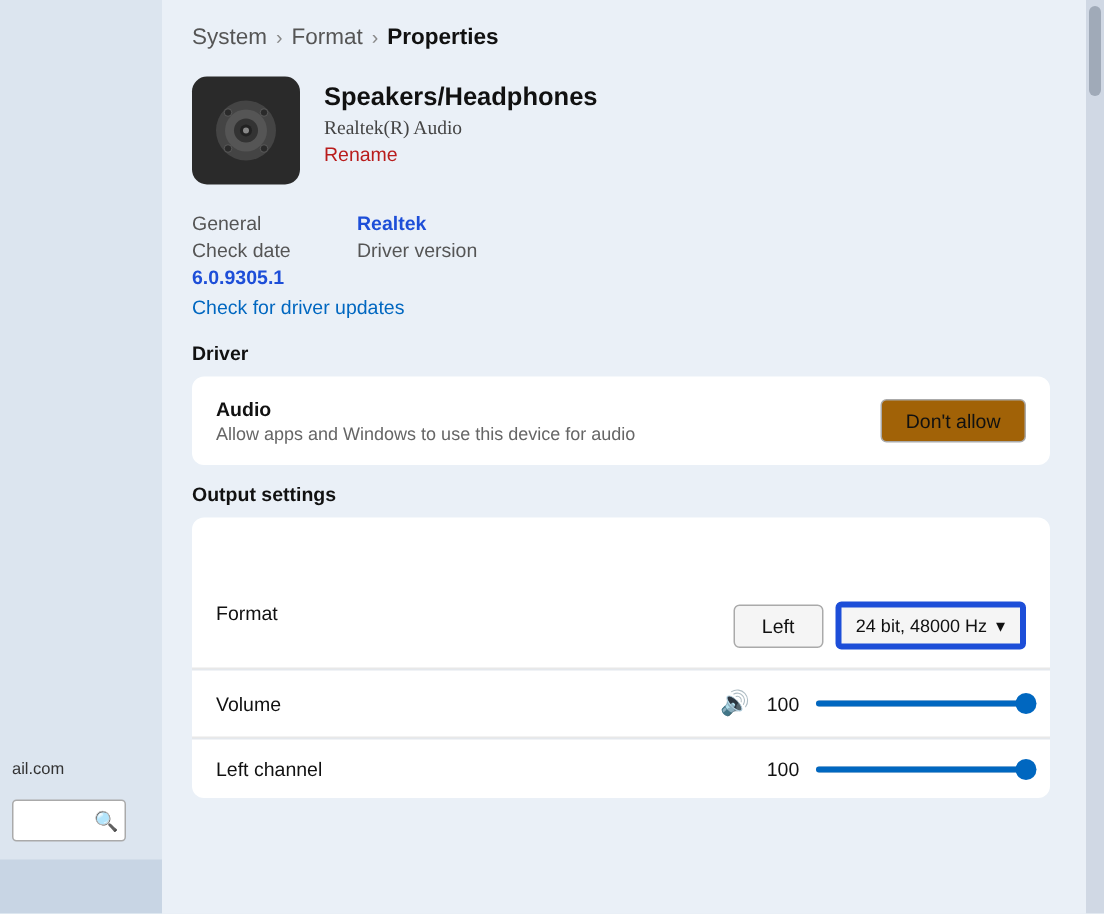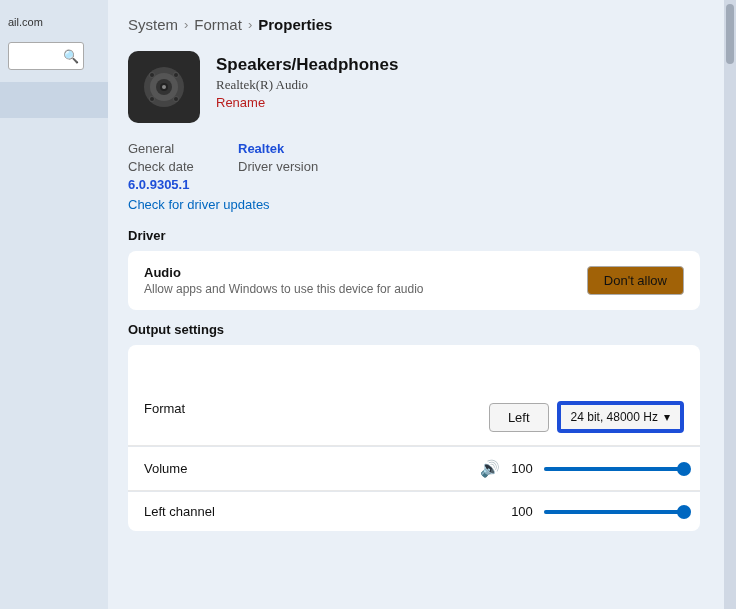--- a/index.html
+++ b/index.html
@@ -15,20 +15,21 @@
     
     .sidebar {
       width: 108px;
       background: #dce5ef;
       height: 609px;
       display: flex;
       flex-direction: column;
       align-items: flex-start;
       padding-top: 10px;
       flex-shrink: 0;
+      justify-content: flex-end;
     }
 
     .sidebar-email {
       font-size: 11px;
       color: #333;
       padding: 6px 8px;
     }
 
     .search-box {
       margin: 8px 8px;

